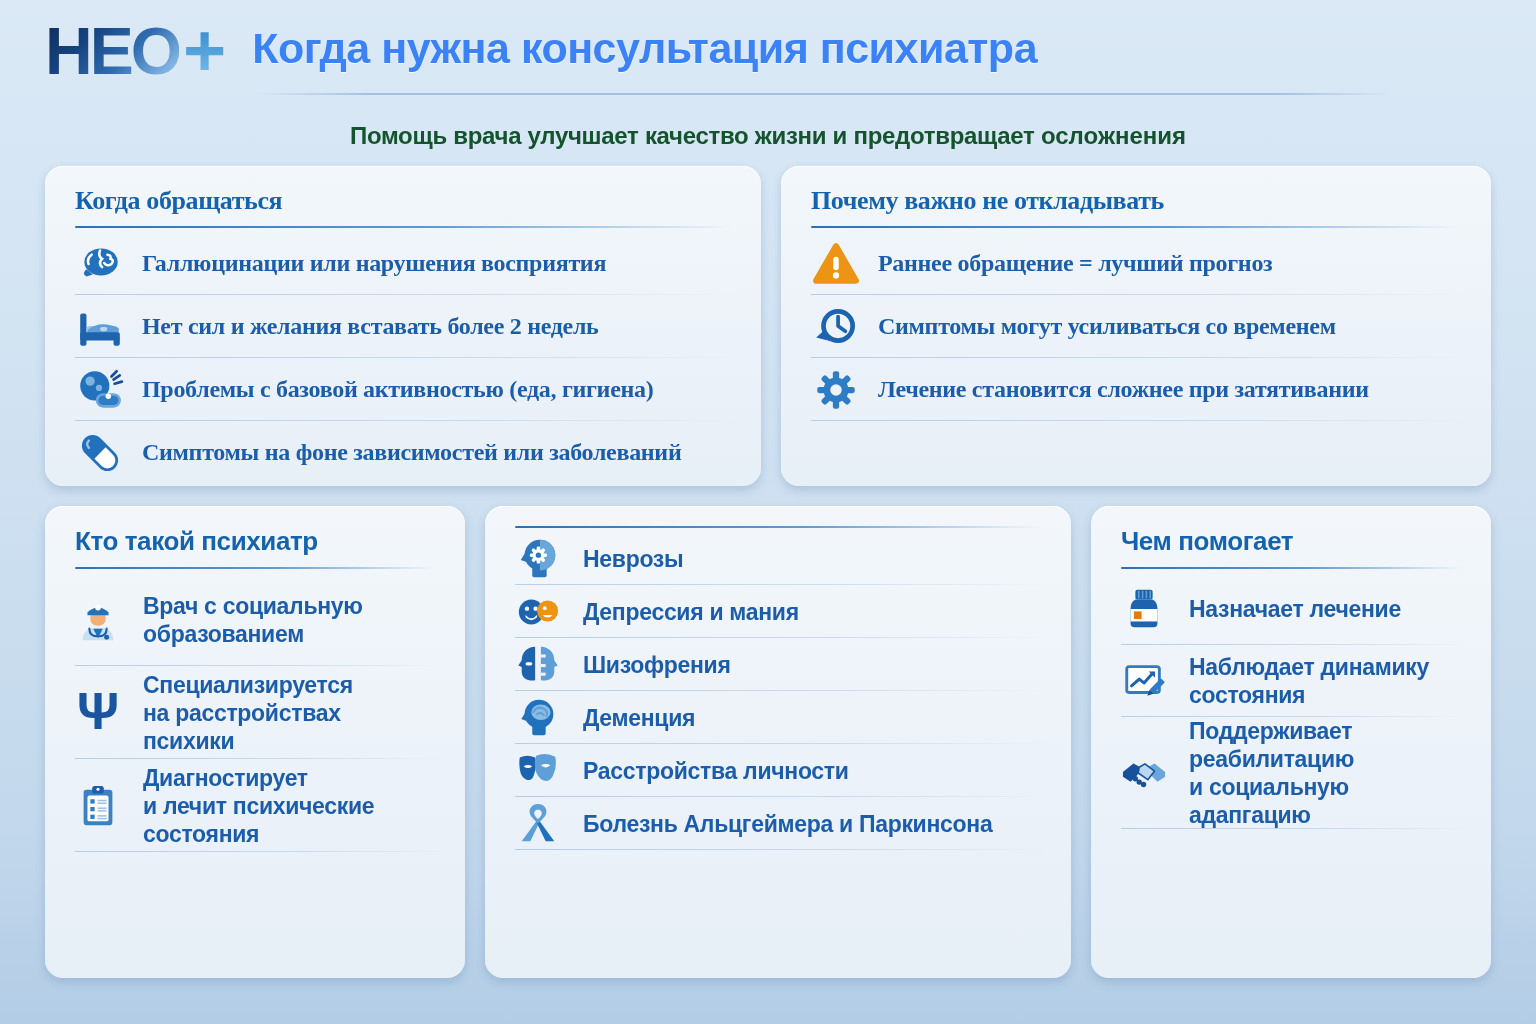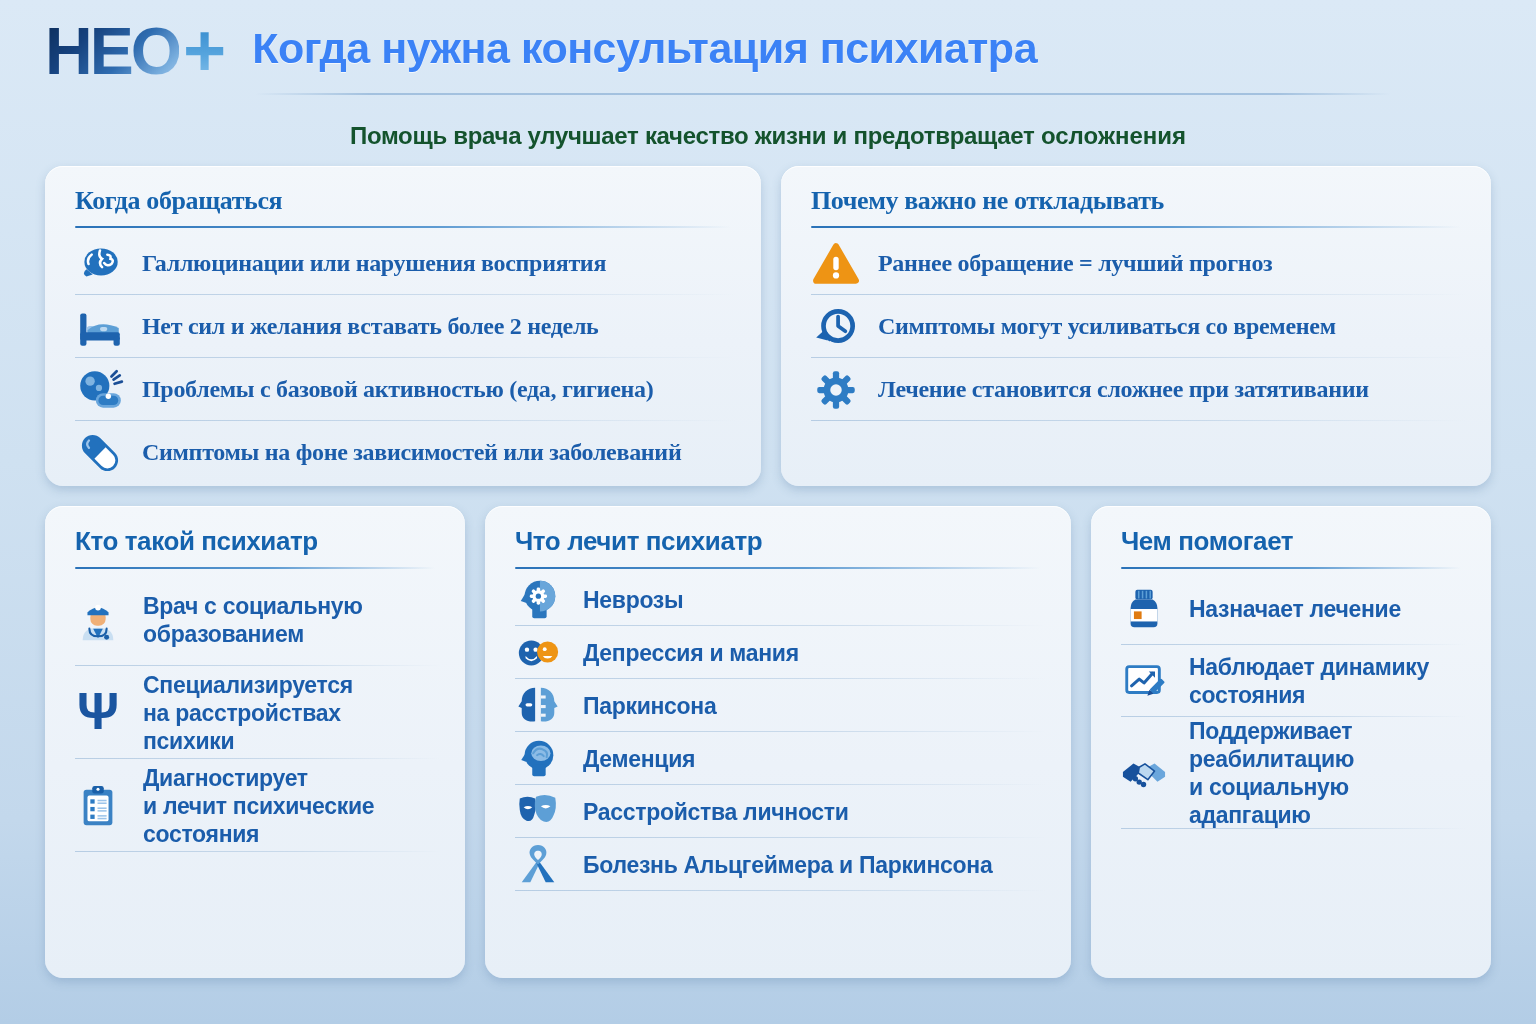--- a/index.html
+++ b/index.html
@@ -265,21 +265,20 @@
                 </g>
               </svg>
             </span>
             <span class="txt">Диагностирует
 и лечит психические состояния</span>
           </li>
         </ul>
       </section>
 
       <section class="card card-treats">
-        <h2 class="card-title">Что лечит психиатр</h2>
         <div class="title-underline"></div>
         <ul class="items">
           <li class="item">
             <span class="icon">
               <svg viewBox="0 0 48 48">
                 <g fill="#2b76bd">
                   <circle cx="26" cy="20" r="16"></circle>
                   <path d="M11 17 l-5 8 6 2 z"></path>
                   <rect x="18" y="31" width="15" height="12" rx="2"></rect>
                 </g>
@@ -314,21 +313,21 @@
             <span class="icon">
               <svg viewBox="0 0 48 48">
                 <path d="M21 5 C13 5 7 11 7 19 l-3.5 5.5 3.5 1.5 V31 c0 7 6 10 14 9 z" fill="#1e63ae"></path>
                 <rect x="11" y="21" width="7" height="3.4" rx="1.7" fill="#fff"></rect>
                 <path d="M27 5 c8 0 14 6 14 14 l3.5 5.5 -3.5 1.5 V31 c0 7 -6 10 -14 9 z" fill="#5d9fd6"></path>
                 <rect x="27" y="13" width="5" height="3.2" fill="#eef3f9"></rect>
                 <rect x="27" y="23" width="5" height="3.2" fill="#eef3f9"></rect>
                 <rect x="27" y="32" width="5" height="3.2" fill="#eef3f9"></rect>
               </svg>
             </span>
-            <span class="txt">Паркинсона</span>
+            <span class="txt">Шизофрения</span>
           </li>
           <li class="item">
             <span class="icon">
               <svg viewBox="0 0 48 48">
                 <g fill="#2271bd">
                   <circle cx="25" cy="20" r="15"></circle>
                   <path d="M11 18 l-4.5 7 5.5 2 z"></path>
                   <rect x="18" y="30" width="14" height="12" rx="2"></rect>
                 </g>
                 <ellipse cx="27" cy="18" rx="10" ry="8" fill="#8cbce6"></ellipse>

